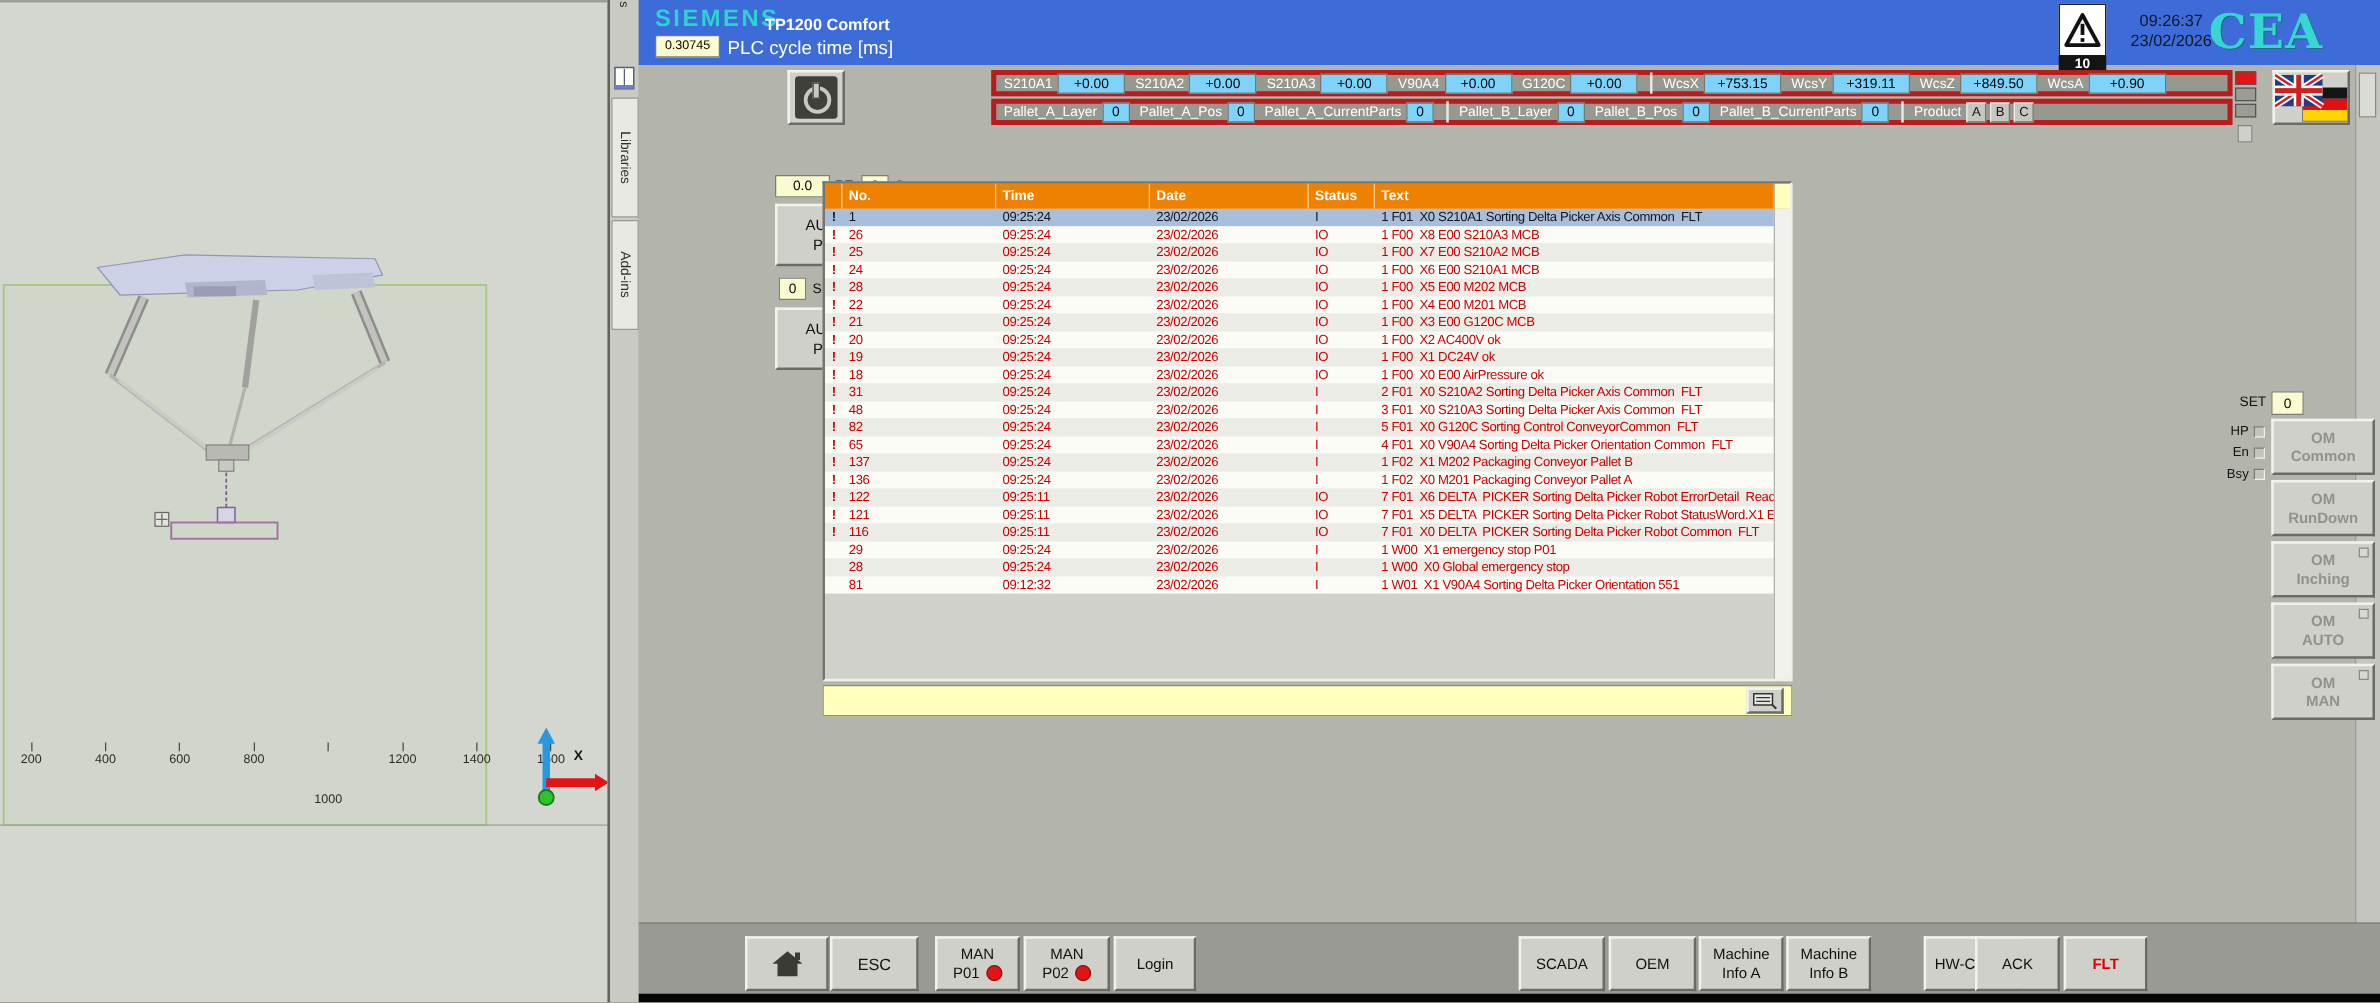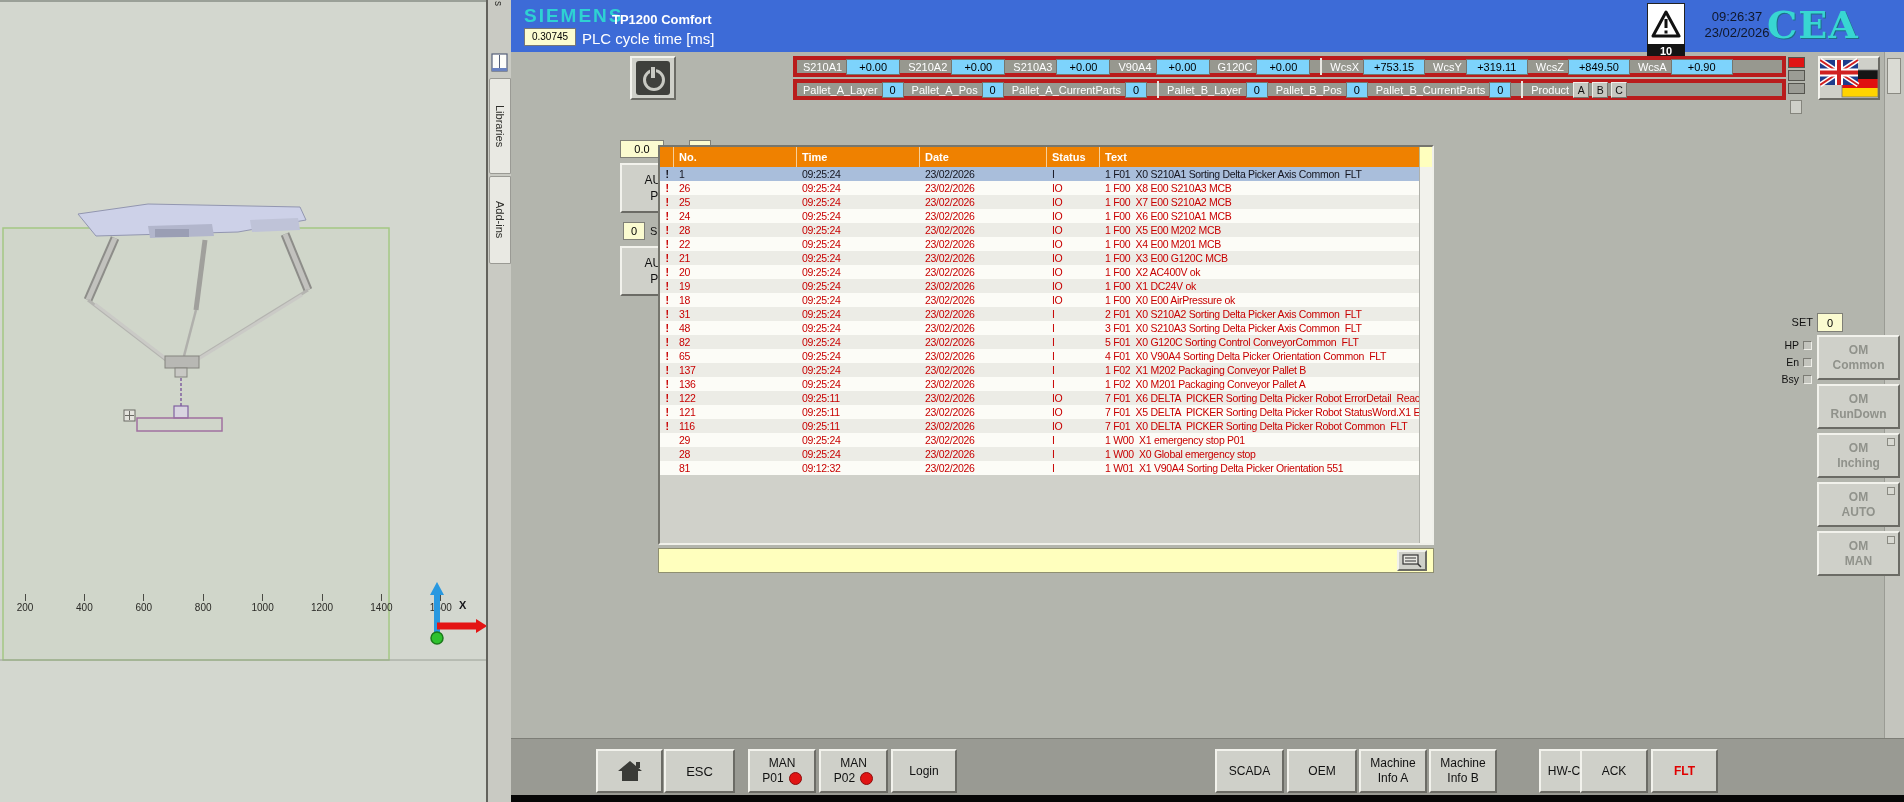--- a/index.html
+++ b/index.html
@@ -163,21 +163,21 @@
     <div id="ruler">
         <div class="rtick" style="left: 24.5px;"></div>
         <div class="rlabel" style="left: 25px;">200</div>
         <div class="rtick" style="left: 83.9px;"></div>
         <div class="rlabel" style="left: 84.4px;">400</div>
         <div class="rtick" style="left: 143.3px;"></div>
         <div class="rlabel" style="left: 143.8px;">600</div>
         <div class="rtick" style="left: 202.7px;"></div>
         <div class="rlabel" style="left: 203.2px;">800</div>
         <div class="rtick" style="left: 262.1px;"></div>
-        <div class="rlabel" style="left: 262.6px;">1000</div>
+        <div class="rlabel" style="left: 262.6px; margin-top: 32px;">1000</div>
         <div class="rtick" style="left: 321.5px;"></div>
         <div class="rlabel" style="left: 322px;">1200</div>
         <div class="rtick" style="left: 380.9px;"></div>
         <div class="rlabel" style="left: 381.4px;">1400</div>
         <div class="rtick" style="left: 440.3px;"></div>
         <div class="rlabel" style="left: 440.8px;">1600</div>
       </div>
     <span id="axis-x-label">X</span>
     <svg style="position:absolute;left:421px;top:580px;" width="76" height="70">
       <line x1="16" y1="58" x2="16" y2="10" stroke="#2898e0" stroke-width="6"></line>

